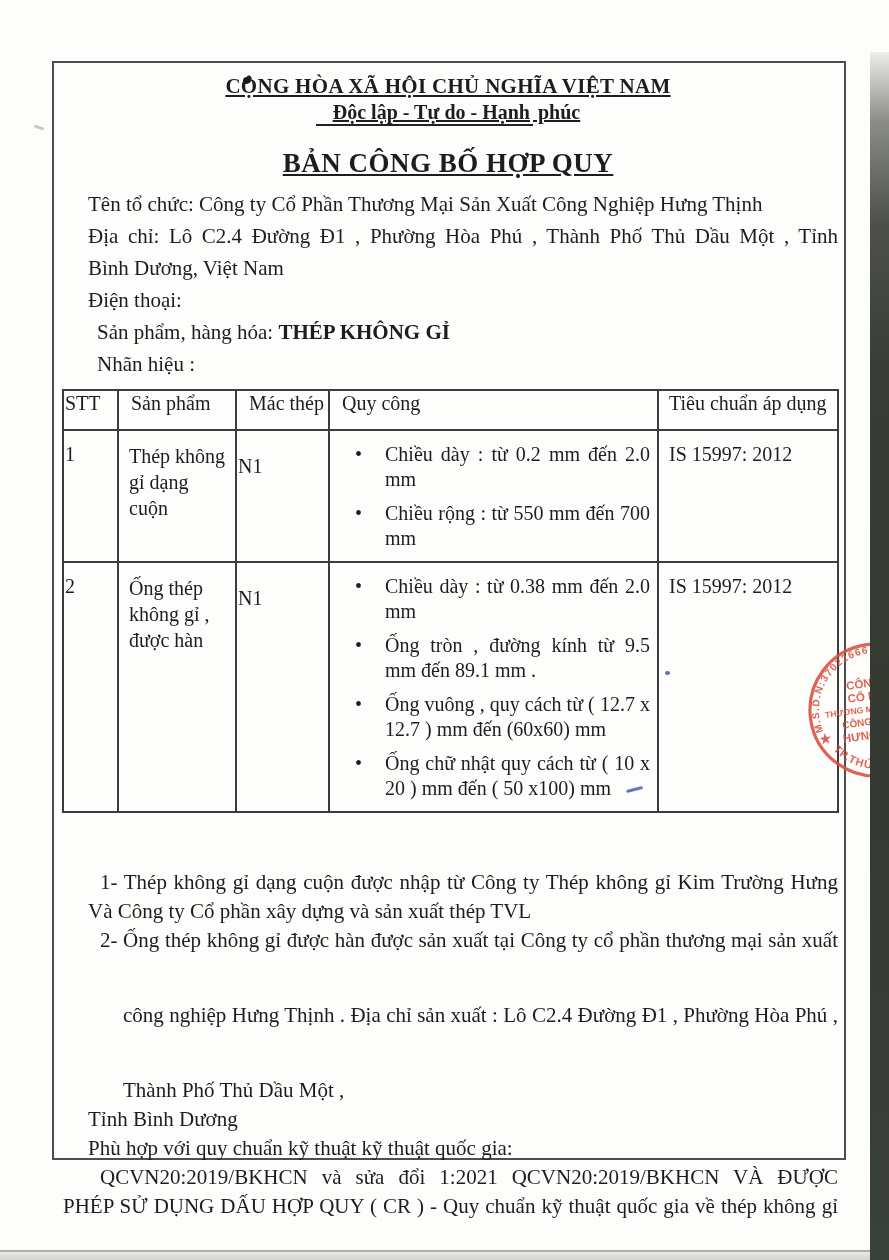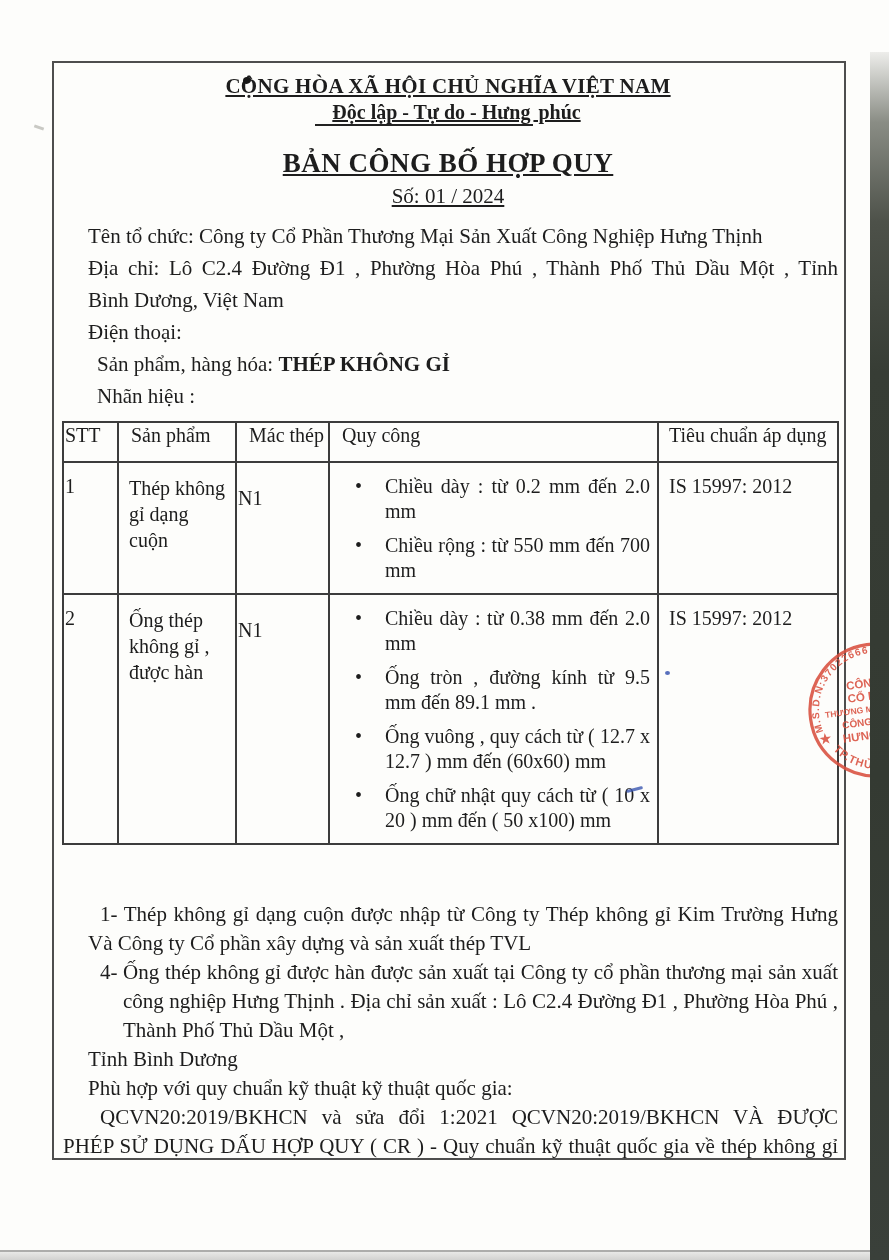--- a/index.html
+++ b/index.html
@@ -51,21 +51,21 @@
     position:relative; padding-left:36px; margin-bottom:9px;
     line-height:25px; text-align:justify;
   }
   ul.qc li::before {
     content:"•"; position:absolute; left:6px; top:0; font-size:20px;
   }
   
   .notes { margin-top:55px; font-size:21px; }
   .notes .nl { line-height:29px; }
   .pl12 { padding-left:12px; }
-  .pl35 { padding-left:35px; }
+  .pl35 { padding-left:35px;margin-top:46px; }
   .out-left { margin-left:-25px; }
   
   .right-band {
     position:absolute; right:0; top:52px; bottom:0; width:19px; z-index:6;
     background:linear-gradient(180deg, rgba(190,190,185,.25) 0px, #8a8d85 70px, #4d5149 170px, #373d35 320px, #343a32 60%, #3a403a 100%);
   }
   .bottom-band {
     position:absolute; left:0; right:0; bottom:0; height:8px; z-index:5;
     border-top:2px solid #adadab; background:linear-gradient(180deg,#e9e9e7,#d2d2d0);
   }
@@ -79,23 +79,22 @@
 </style>
 </head>
 <body>
 
 <div class="page">
 
   <div class="frame">
 
     <div class="head-block">
       <div class="country">CỘNG HÒA XÃ HỘI CHỦ NGHĨA VIỆT NAM</div>
-      <div class="motto"><span class="motto-u">Độc lập - Tự do - Hưng</span><span> phúc</span></div>
+      <div class="motto"><span class="motto-u">Độc lập - Tự do - Hạnh</span><span> phúc</span></div>
       <div class="doc-title">BẢN CÔNG BỐ HỢP QUY</div>
-      <div class="doc-number">Số: 01 / 2024</div>
     </div>
 
     <div class="info">
       <div class="ln">Tên tổ chức: Công ty Cổ Phần Thương Mại Sản Xuất Công Nghiệp Hưng Thịnh</div>
       <div class="ln jl">Địa chỉ: Lô C2.4 Đường Đ1 , Phường Hòa Phú , Thành Phố Thủ Dầu Một , Tỉnh</div>
       <div class="ln">Bình Dương, Việt Nam</div>
       <div class="ln">Điện thoại:</div>
       <div class="ln ind"><span>Sản phẩm, hàng hóa: </span><span class="bold">THÉP KHÔNG GỈ</span></div>
       <div class="ln ind">Nhãn hiệu :</div>
     </div>
@@ -143,21 +142,21 @@
             </ul>
           </td>
           <td class="c-tc">IS 15997: 2012</td>
         </tr>
       </tbody>
     </table>
 
     <div class="notes">
       <div class="nl pl12 jl">1-  Thép không gỉ dạng cuộn được nhập từ Công ty Thép không gỉ Kim Trường Hưng</div>
       <div class="nl">Và Công ty Cổ phần xây dựng và sản xuất thép TVL</div>
-      <div class="nl pl12 jl">4-  Ống thép không gỉ được hàn được sản xuất tại Công ty cổ phần thương mại sản xuất</div>
+      <div class="nl pl12 jl">2-  Ống thép không gỉ được hàn được sản xuất tại Công ty cổ phần thương mại sản xuất</div>
       <div class="nl pl35 jl">công nghiệp Hưng Thịnh . Địa chỉ sản xuất : Lô C2.4 Đường Đ1 , Phường Hòa Phú ,</div>
       <div class="nl pl35">Thành Phố Thủ Dầu Một ,</div>
       <div class="nl">Tỉnh Bình Dương</div>
       <div class="nl">Phù hợp với quy chuẩn kỹ thuật kỹ thuật quốc gia:</div>
       <div class="nl pl12 jl">QCVN20:2019/BKHCN và sửa đổi 1:2021 QCVN20:2019/BKHCN VÀ ĐƯỢC</div>
       <div class="nl out-left jl">PHÉP SỬ DỤNG DẤU HỢP QUY ( CR ) -  Quy chuẩn kỹ thuật quốc gia về thép không gỉ</div>
     </div>
 
   </div>
 

